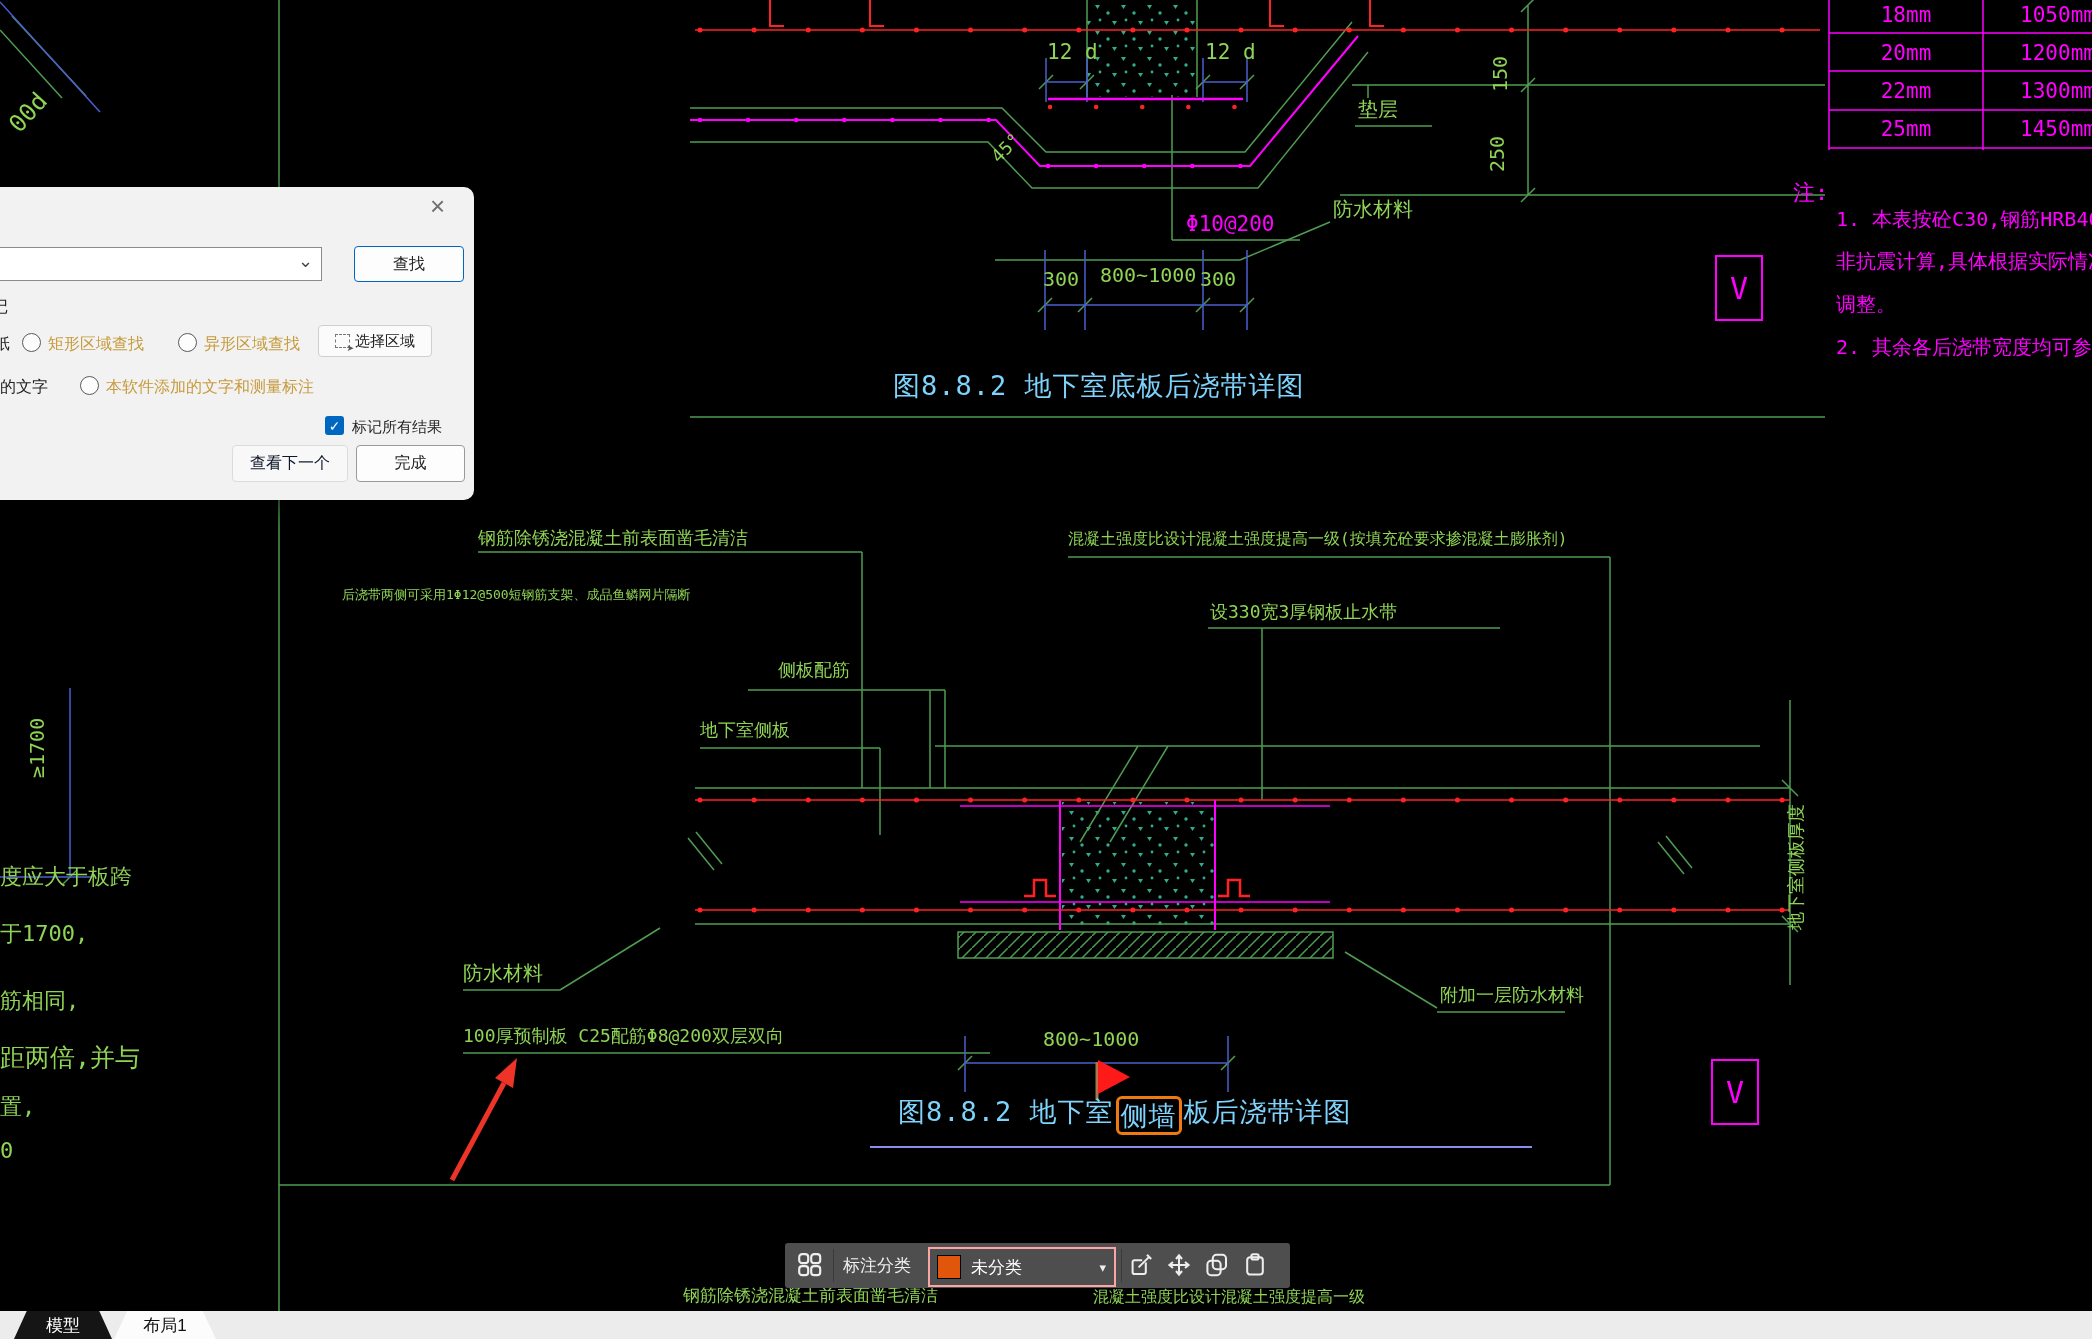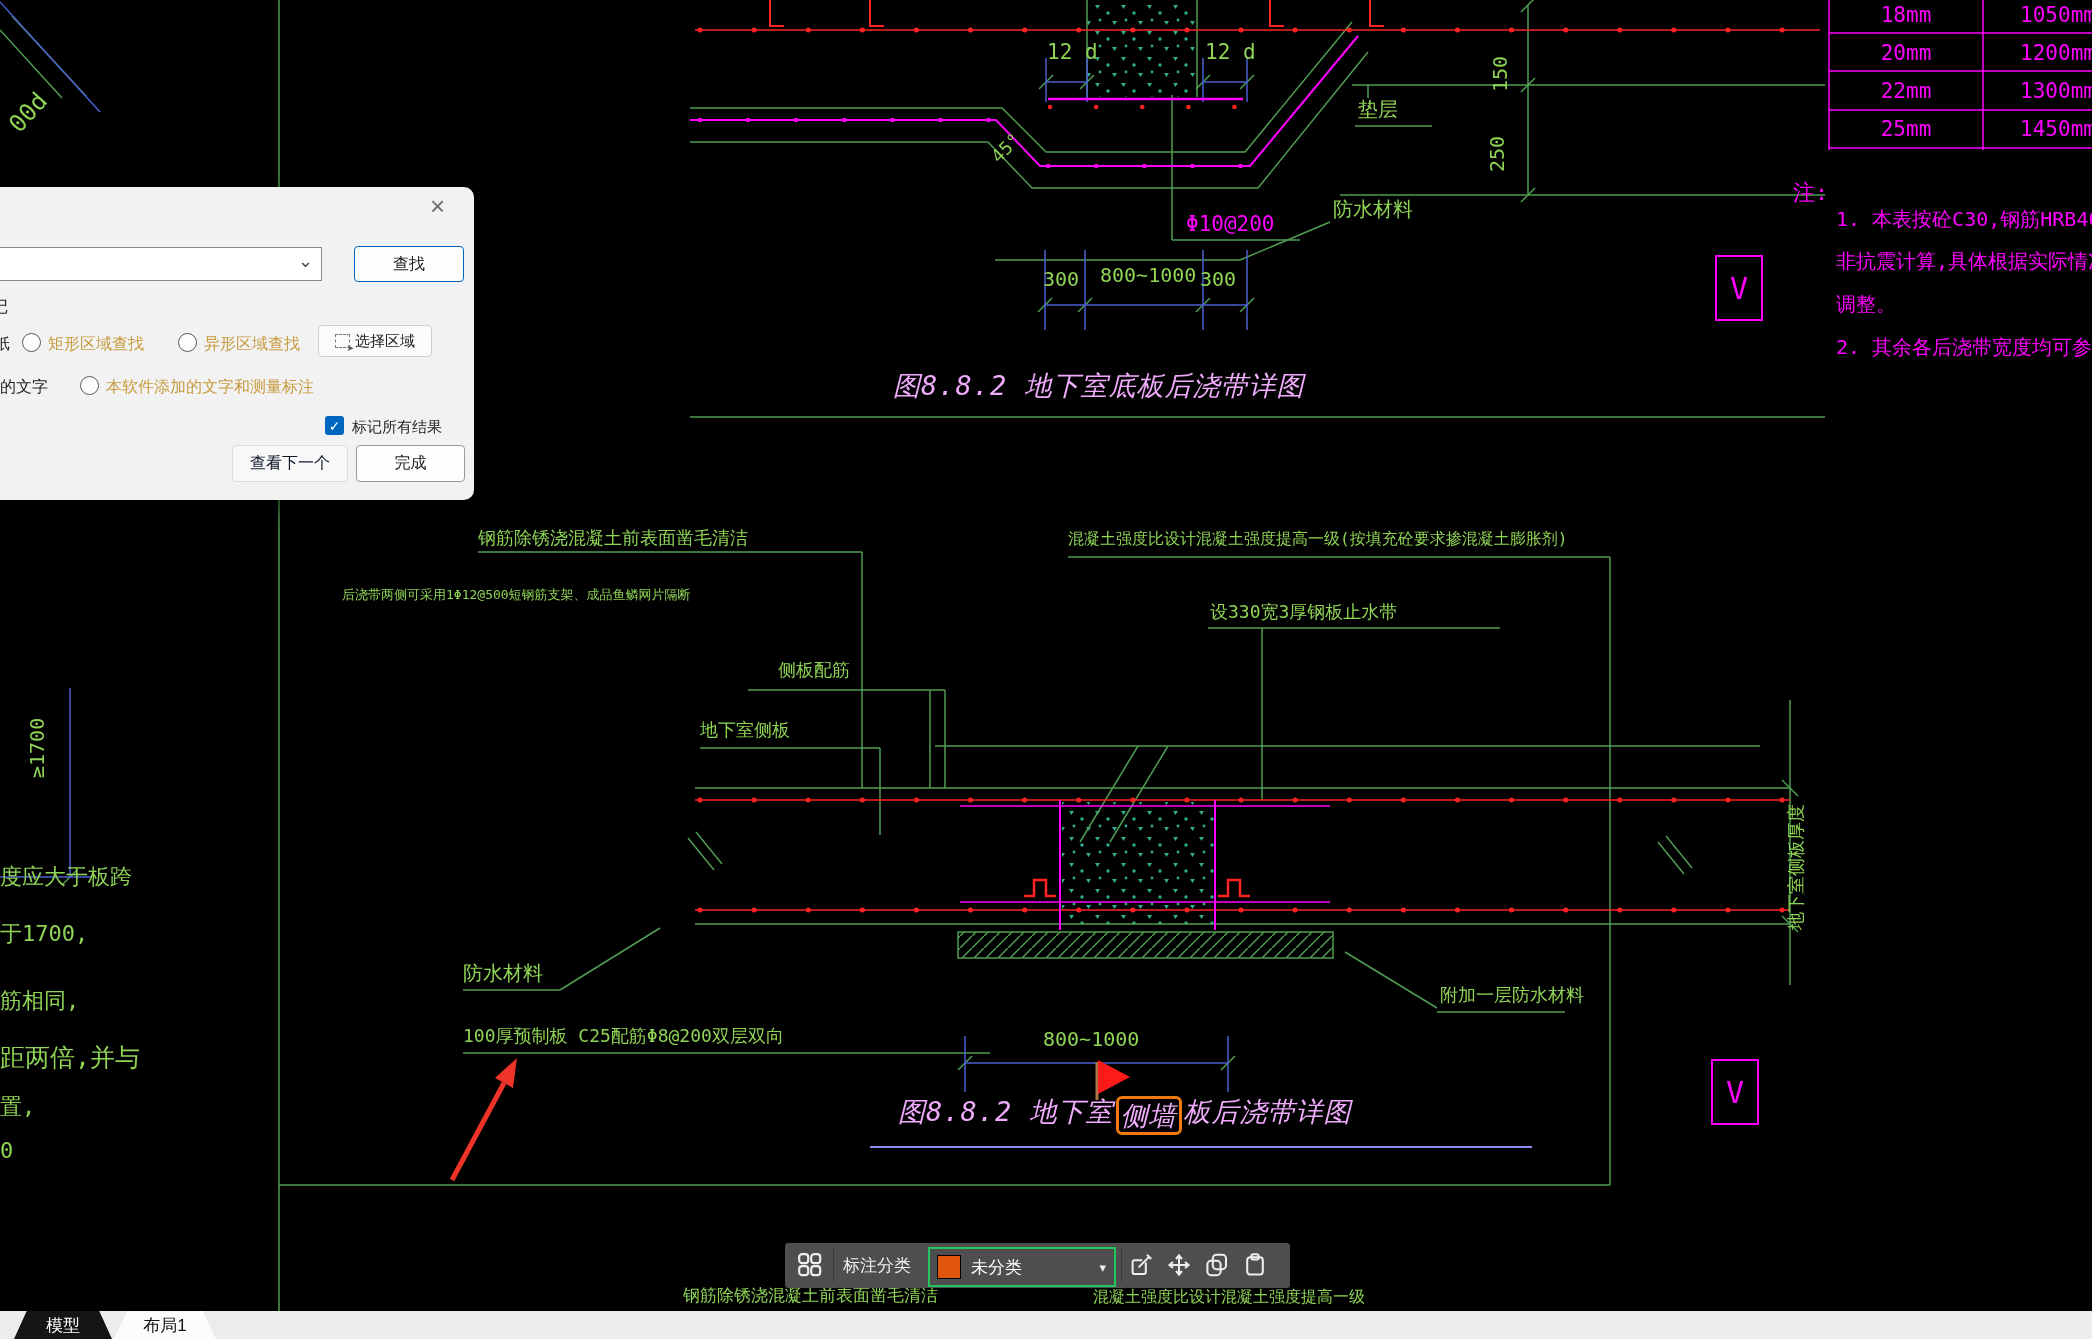--- a/index.html
+++ b/index.html
@@ -2,21 +2,21 @@
 <html><head>
 <meta charset="utf-8">
 <style>
   html,body{margin:0;padding:0;background:#000;}
   #app{position:relative;width:2092px;height:1339px;background:#000;overflow:hidden;
        font-family:"DejaVu Sans Mono","Liberation Sans",monospace,sans-serif;}
   svg.linework{position:absolute;left:0;top:0;}
   .lbl{position:absolute;white-space:nowrap;line-height:1.15;}
   .g{color:#8fd455;}
   .m{color:#ff00ff;}
-  .b{color:#f0abfc;font-style:italic;}
+  .b{color:#7dd3fc;}
   .rot90{transform:rotate(-90deg);transform-origin:0 0;}
   
   .dialog{position:absolute;left:0;top:187px;width:474px;height:313px;background:#f2f2f2;
           border-radius:0 10px 10px 0;box-shadow:6px 8px 26px rgba(0,0,0,.55);overflow:hidden;
           font-family:"Liberation Sans",sans-serif;color:#1f1f1f;}
   .dlg-close{position:absolute;left:430px;top:4px;font-size:26px;color:#707070;cursor:default;}
   .combo{position:absolute;left:-10px;top:60px;width:330px;height:32px;background:#fff;
          border:1px solid #8a8a8a;}
   .combo .caret{position:absolute;right:8px;top:2px;color:#444;font-size:18px;}
   .btn{position:absolute;display:flex;align-items:center;justify-content:center;
@@ -31,21 +31,21 @@
   .chk{position:absolute;left:325px;top:229px;width:19px;height:19px;background:#0067c0;border-radius:3px;
        color:#fff;font-size:14px;display:flex;align-items:center;justify-content:center;}
   .selicon{display:inline-block;width:13px;height:12px;border:1.5px dashed #777;position:relative;}
   .selicon:after{content:"➤";position:absolute;right:-5px;bottom:-6px;font-size:9px;color:#555;}
   
   .toolbar{position:absolute;left:785px;top:1243px;width:505px;height:45px;background:#4e4e4e;
            border-radius:3px;font-family:"Liberation Sans",sans-serif;}
   .tb-sep{position:absolute;top:6px;width:1px;height:33px;background:#3a3a3a;}
   .tb-label{position:absolute;left:58px;top:11px;color:#f0f0f0;font-size:17px;}
   .tb-drop{position:absolute;left:143px;top:4px;width:184px;height:36px;background:#4e4e4e;
-           border:2px solid #22c55e;display:flex;align-items:center;}
+           border:2px solid #fca5a5;display:flex;align-items:center;}
   .tb-swatch{width:22px;height:22px;background:#e0560a;border:1px solid #000;margin-left:7px;}
   .tb-droptext{color:#fff;font-size:17px;margin-left:10px;flex:1;}
   .tb-caret{color:#eee;font-size:13px;margin-right:8px;}
   .tb-icon{position:absolute;top:10px;width:24px;height:24px;}
   
   .tabstrip{position:absolute;left:0;top:1311px;width:2092px;height:36px;background:#ececec;}
   .tab{position:absolute;top:0;height:28px;display:flex;align-items:center;justify-content:center;
        font-family:"Liberation Sans",sans-serif;font-size:17px;
        clip-path:polygon(13% 0,87% 0,100% 100%,0 100%);}
   .tab-model{left:14px;width:98px;background:#151515;color:#fff;}

